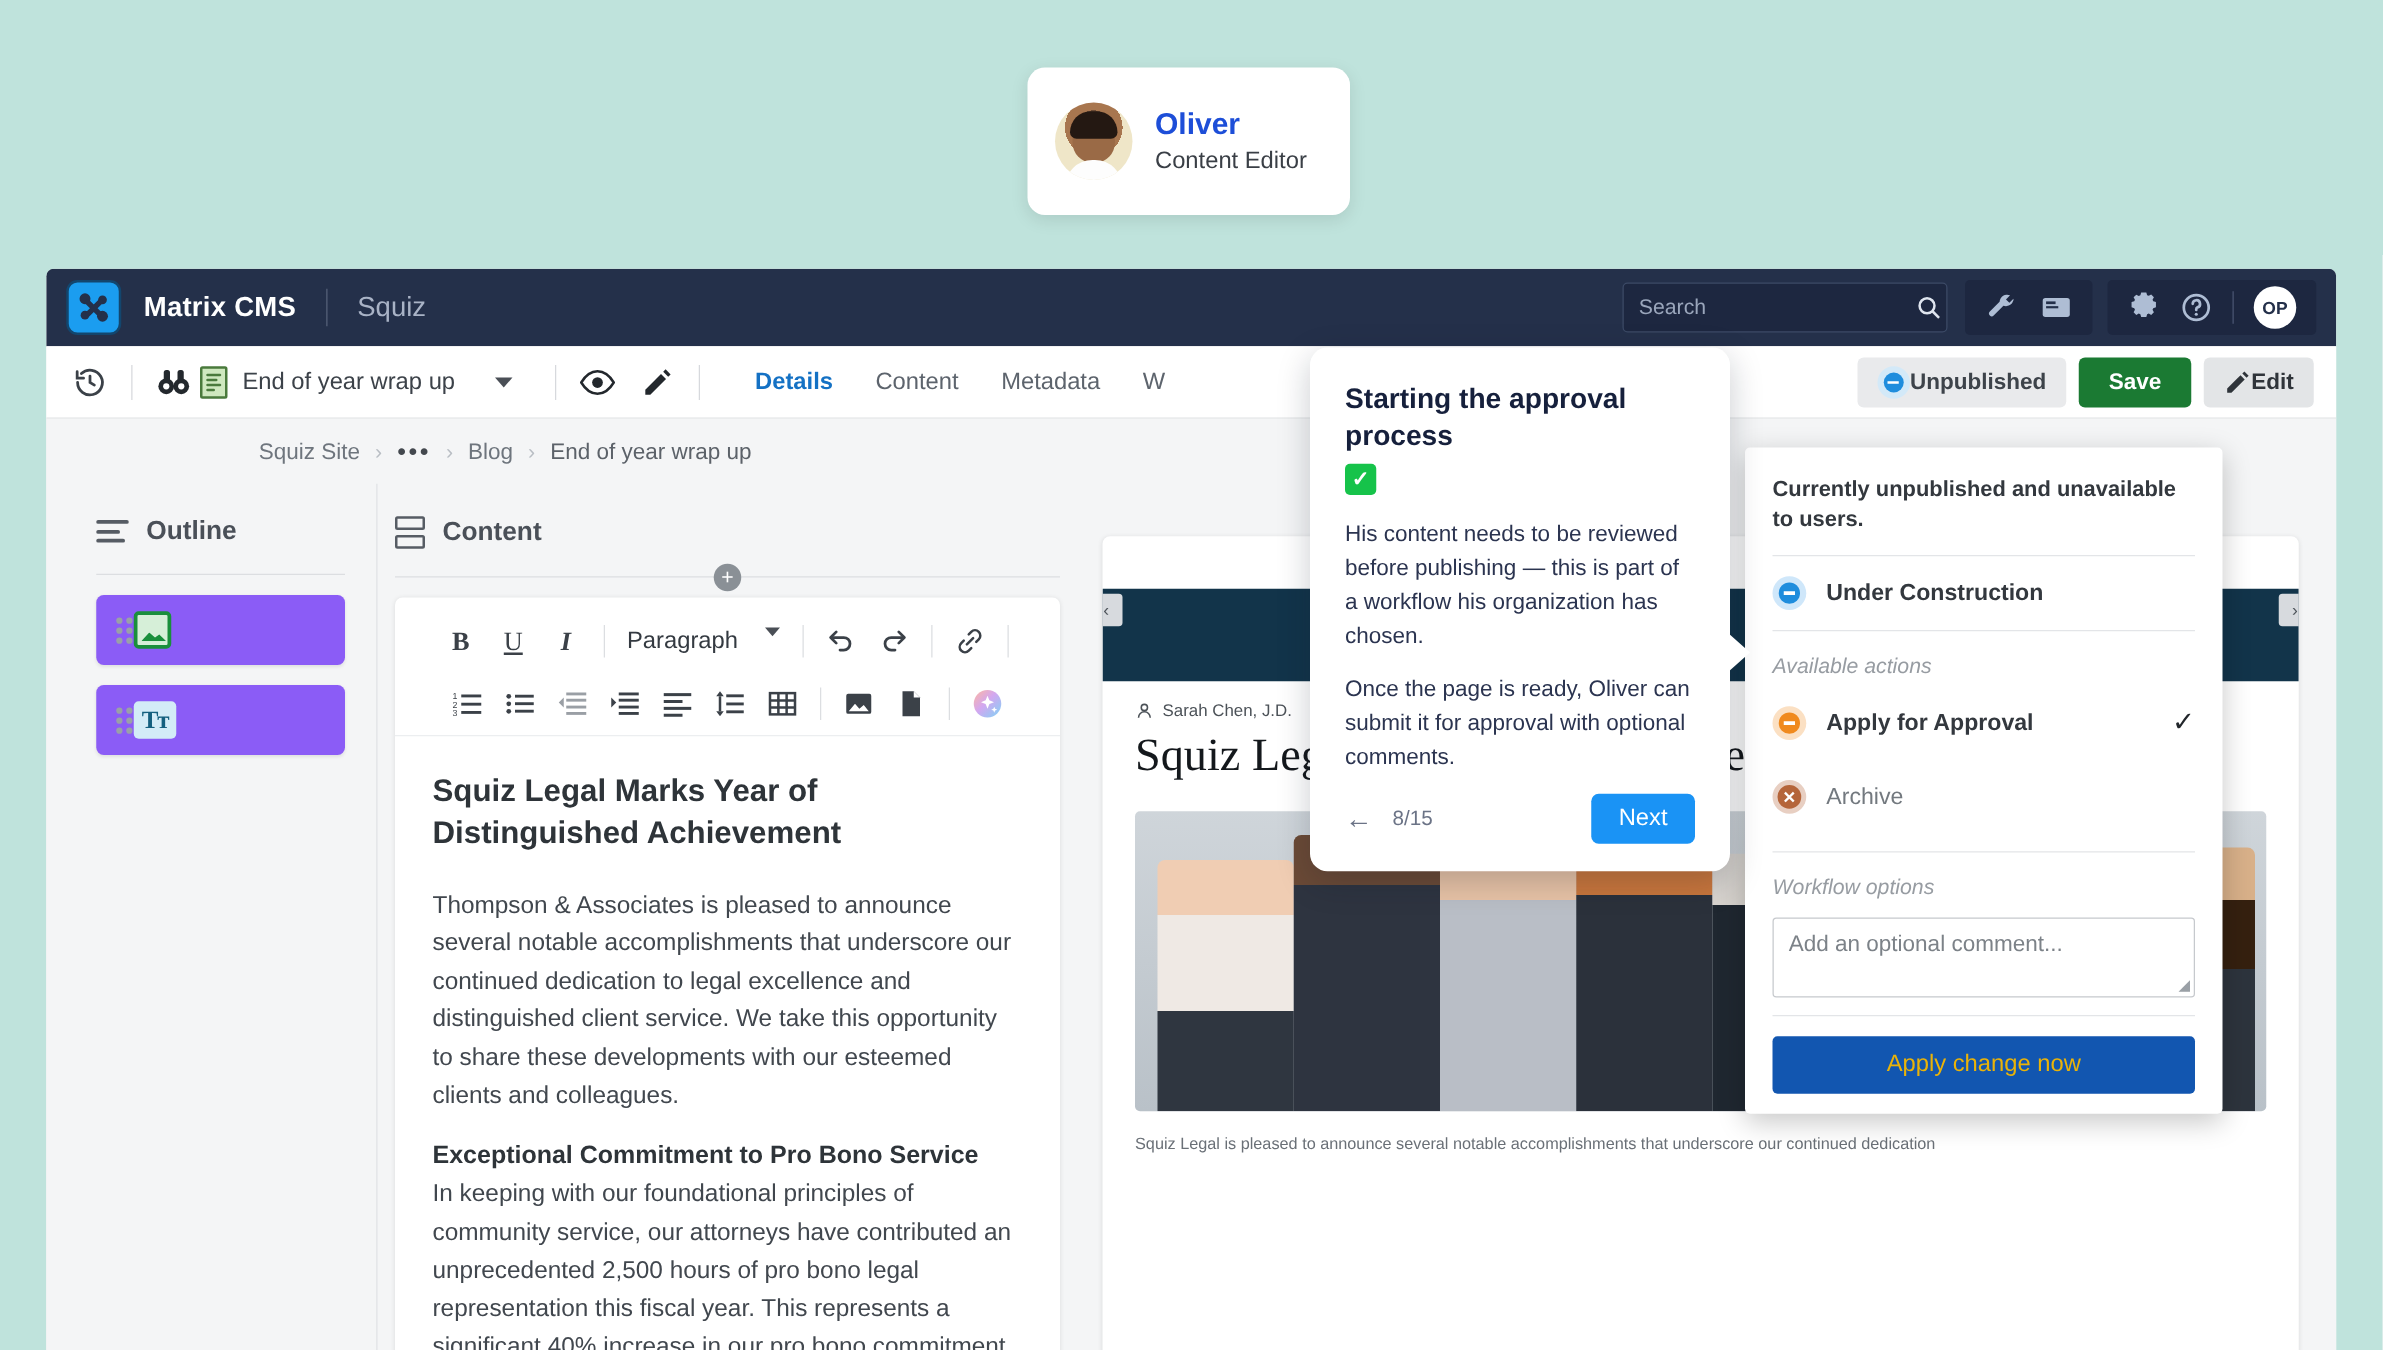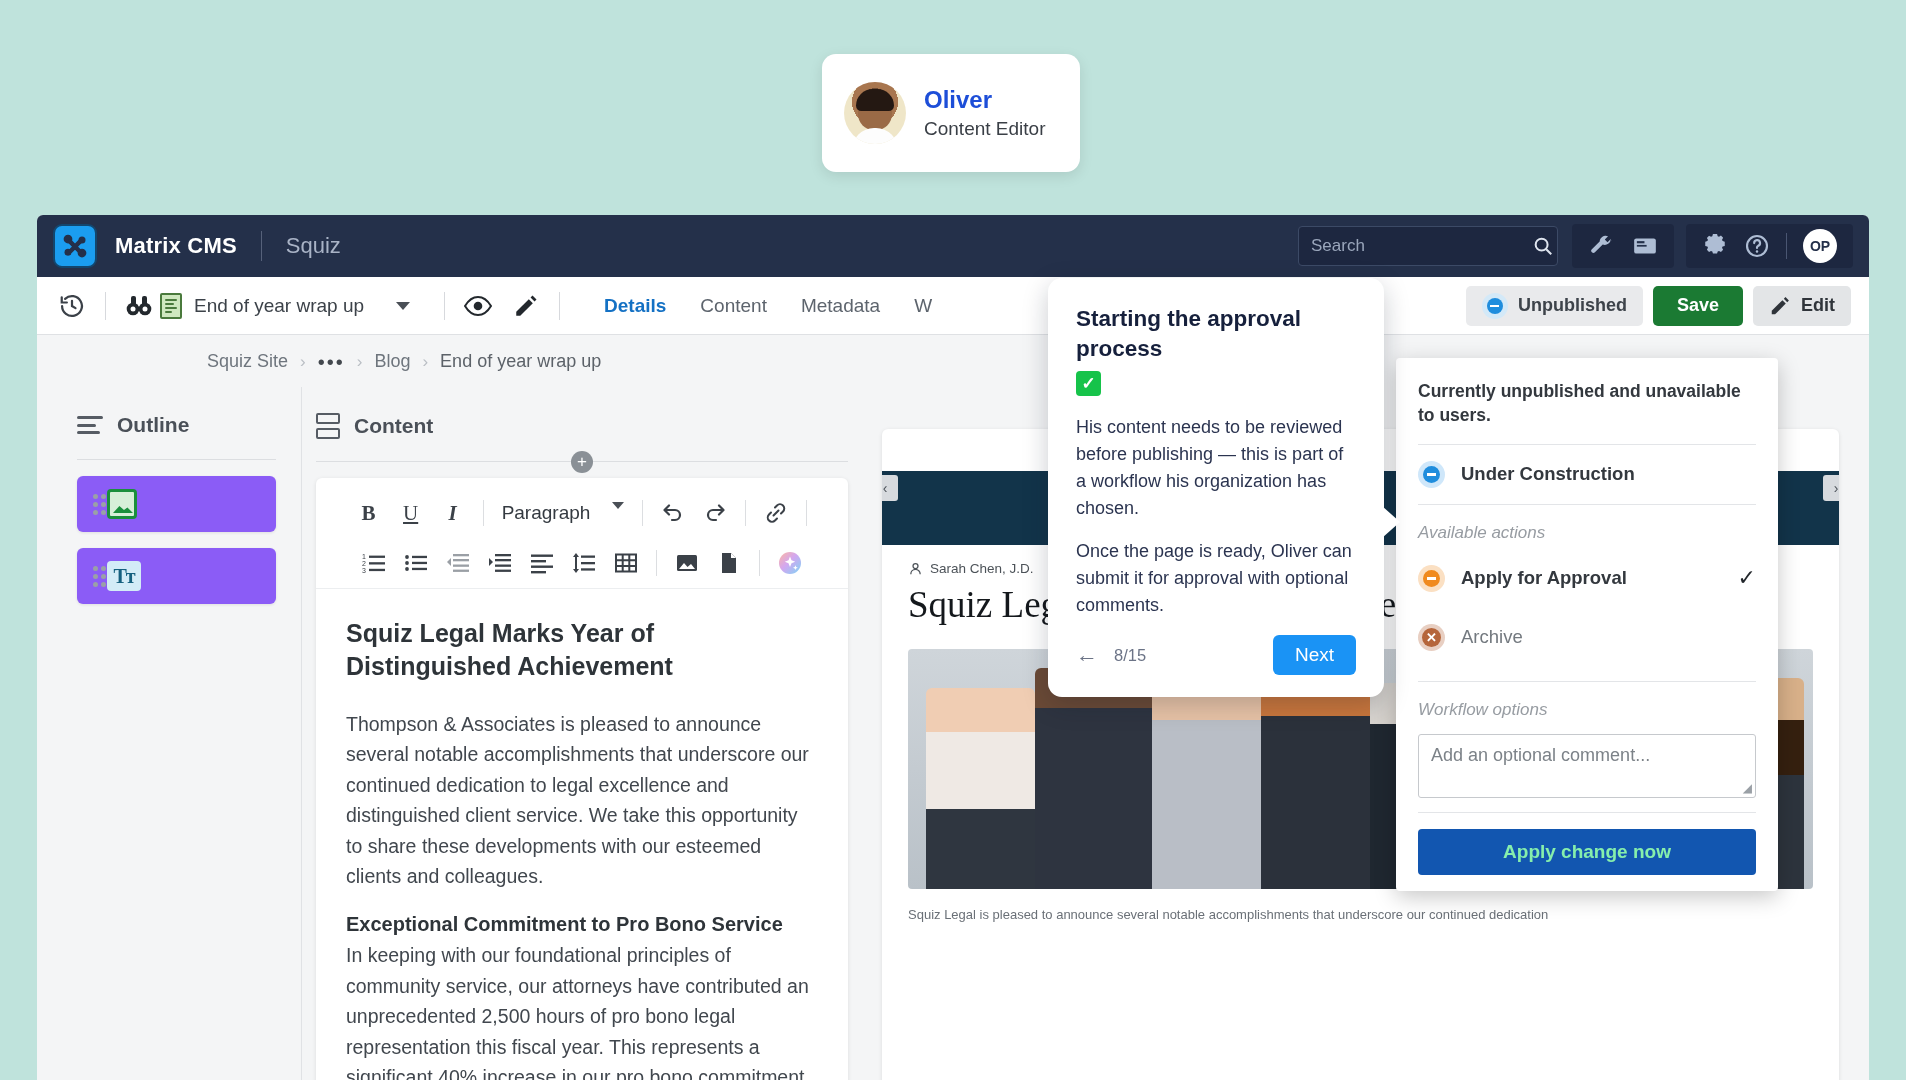--- a/index.html
+++ b/index.html
@@ -103,21 +103,21 @@
   .doc-file i:nth-child(4){width:60%}
   .doc-title{ font-size:19px; color:#3c4249; }
   .caret{ width:0;height:0;border-left:7px solid transparent;border-right:7px solid transparent;
           border-top:8px solid #4a4f56; margin-left:20px;}
   .tabs{ display:flex; align-items:center; gap:34px; margin-left:28px; }
   .tab{ font-size:19px; color:#5d646d; }
   .tab.active{ color:#1471c4; font-weight:700; }
   .tbar-right{ margin-left:auto; display:flex; align-items:center; gap:10px; }
   .pill{
     height:40px; border-radius:5px; display:flex; align-items:center;
-    padding:0 16px; gap:10px; font-size:18px;
+    padding:0 16px; font-size:18px;
   }
   .pill.status{ background:#e9eaec; color:#3d434a; font-weight:600;}
   .pill.save{ background:#1b7a33; color:#fff; font-weight:700; padding:0 24px;}
   .pill.edit{ background:#e3e5e7; color:#2f343a; font-weight:700; }
 
   
   .workarea{ display:flex; height:780px; background:#f4f5f6; position:relative; }
   .breadcrumb{
     position:absolute; left:170px; top:16px; display:flex; align-items:center; gap:12px;
     font-size:18px; color:#6e757d;
@@ -277,22 +277,22 @@
   .ring-brown{ background:#e8cfc2; }
   .ring-brown::after{content:"";position:absolute;inset:4px;border-radius:50%;background:#b5653a;}
   .ring-brown .x{position:absolute;inset:0;display:flex;align-items:center;justify-content:center;
      color:#fff;font-size:13px;font-weight:700;z-index:2;line-height:1;}
   .wf-comment{
     margin:8px 22px 0 22px; height:64px; border:1px solid #c6c9cd; border-radius:3px;
     padding:10px 12px; font-size:18px; color:#7c8288; position:relative; background:#fff;
   }
   .wf-comment .rsz{ position:absolute; right:3px; bottom:2px; color:#9aa0a6; font-size:12px; }
   .wf-apply{
-    margin:16px 22px 12px 22px; background:#1256b0; color:#86efac; text-align:center;
-    font-size:19px; font-weight:700; padding:12px 0; border-radius:4px;
+    margin:16px 22px 12px 22px; background:#1256b0; color:#eab308; text-align:center;
+    font-size:19px; font-weight:400; padding:12px 0; border-radius:4px;
   }
   .wf-rule2{ height:1px; background:#e3e5e8; margin:14px 22px 0 22px; }
   .status-ring-btn{ width:26px;height:26px;border-radius:50%;position:relative;background:#d3e9f8;}
   .status-ring-btn::after{content:"";position:absolute;inset:5px;border-radius:50%;background:#1f8ddd;}
   .status-ring-btn::before{content:"";position:absolute;left:8.5px;top:12px;width:9px;height:2.5px;background:#fff;z-index:2;}
 </style>
 </head>
 <body>
 
 <div class="stage">

